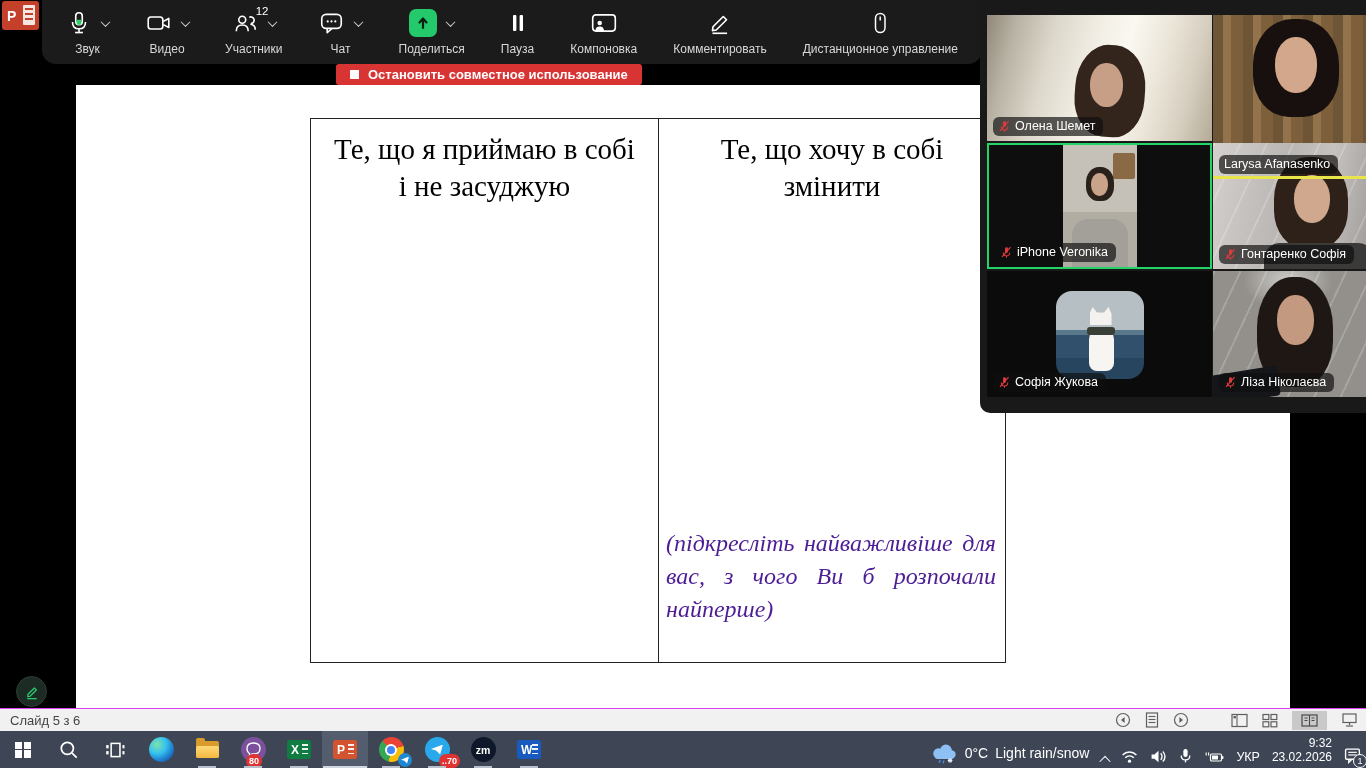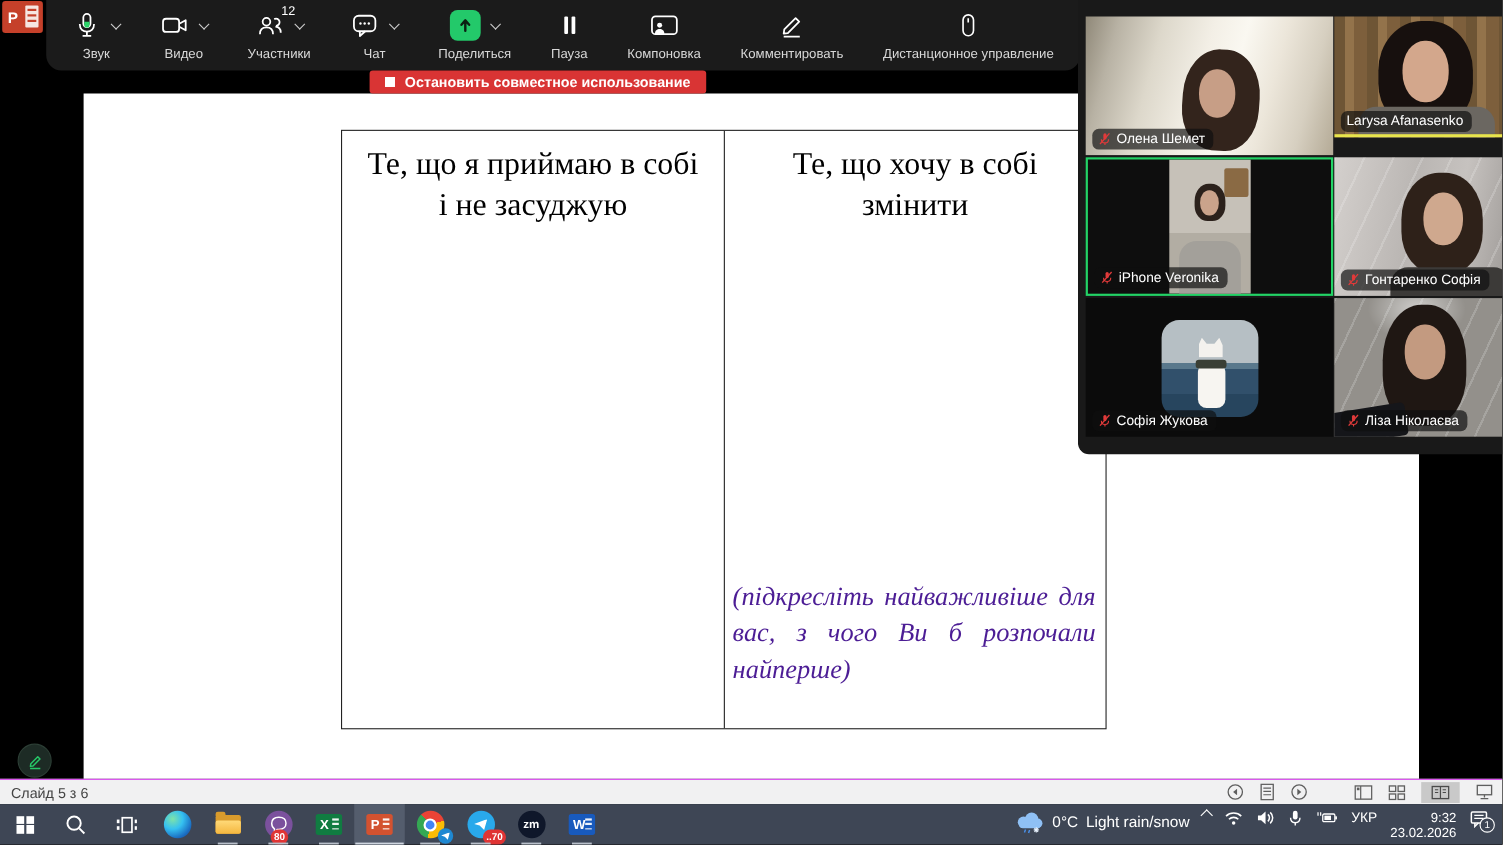--- a/index.html
+++ b/index.html
@@ -40,21 +40,21 @@
   .banner-green { width:327px; height:21px; background:#1fc554; border-radius:3px; display:flex; align-items:center; justify-content:space-between; padding:0 9px; color:#062d14; font-size:13px; font-weight:bold; }
   .shield { width:13px; height:13px; background:#0a5a28; border-radius:50%; color:#063517; font-size:9px; font-weight:bold; display:flex; align-items:center; justify-content:center; }
   .banner-red { height:21px; background:#d93434; border-radius:3px; display:flex; align-items:center; gap:9px; padding:8px 14px; color:#fff; font-size:13px; font-weight:bold; }
   .stop-sq { width:9px; height:9px; border:2px solid #fff; background:#fff; }
 
   
   .vpanel { position:absolute; left:980px; top:0; width:386px; height:413px; background:#191919; border-radius:0 0 0 10px; overflow:hidden; z-index:5; }
   .tile { position:absolute; overflow:hidden; background:#262626; }
   .ntag { position:absolute; left:6px; bottom:5px; display:flex; align-items:center; gap:4px; background:rgba(15,15,15,.68); border-radius:6px; padding:2px 8px 3px 5px; color:#fff; font-size:12.5px; white-space:nowrap; z-index:3; }
   .t-olena   { left:7px;   top:15px;  width:225px; height:126px; background:linear-gradient(105deg,#8f8878 0%,#b8b2a4 12%,#ddd8cb 28%,#f3efe6 46%,#faf8f1 58%,#ece6da 72%,#d6cfc0 86%,#b4aa96 100%); }
-  .t-larysa  { left:233px; top:15px;  width:153px; height:110px; background:repeating-linear-gradient(90deg,#6e5535 0 10px,#93734b 10px 18px,#7d5f3c 18px 30px); }
+  .t-larysa  { left:233px; top:15px;  width:153px; height:164px; background:repeating-linear-gradient(90deg,#6e5535 0 10px,#93734b 10px 18px,#7d5f3c 18px 30px); }
   .t-veronika{ left:7px;   top:143px; width:225px; height:126px; background:#0e0e0e; border:2px solid #23d366; }
   .t-hontarenko { left:233px; top:143px; width:153px; height:126px; background:linear-gradient(100deg,#d4d0cd,#bab6b3 45%,#c6c2bf 70%,#a19d9a); }
   .t-zhukova { left:7px;   top:271px; width:225px; height:126px; background:#0b0b0b; }
   .t-liza    { left:233px; top:271px; width:153px; height:126px; background:#93908b; }
   .t-hontarenko::after, .t-liza::after { content:""; position:absolute; inset:0; background:repeating-linear-gradient(115deg,rgba(255,255,255,.18) 0 2px,transparent 2px 24px); }
   .speak-line { position:absolute; left:0; right:0; bottom:0; height:3px; background:#e8e44c; z-index:2; }
   .head { position:absolute; border-radius:46% 46% 42% 42%; }
   .face { position:absolute; border-radius:48%; }
   .torso { position:absolute; border-radius:16px 16px 0 0; }
   .v-strip { position:absolute; left:50%; transform:translateX(-50%); top:0; bottom:0; width:74px; background:linear-gradient(#c6c1b8 0 55%,#b2ada3 55% 100%); }
@@ -91,21 +91,21 @@
   .xl-ic { background:#107c41; }
   .pp-ic { background:#d35230; }
   .wd-ic { background:#185abd; }
   .chrome-ic { width:25px; height:25px; background:conic-gradient(from -45deg, #ea4335 0 33%, #fbbc05 33% 66%, #34a853 66% 100%); }
   .chrome-ic::before { content:""; position:absolute; left:6.5px; top:6.5px; width:12px; height:12px; background:#fff; border-radius:50%; }
   .chrome-ic::after { content:""; position:absolute; left:8.5px; top:8.5px; width:8px; height:8px; background:#4285f4; border-radius:50%; }
   .overlay-badge { position:absolute; right:2px; bottom:1px; width:14px; height:14px; background:#1e88d2; border-radius:50%; z-index:2; display:flex; align-items:center; justify-content:center; }
   .plane { width:8px; height:7px; background:#fff; clip-path:polygon(0 45%,100% 0,76% 100%,42% 60%); }
   .tg-ic { width:25px; height:25px; background:#29a9eb; display:flex; align-items:center; justify-content:center; }
   .zm-ic { width:25px; height:25px; background:#0f172a; display:flex; align-items:center; justify-content:center; color:#fff; font-weight:bold; font-size:10.5px; }
-  .tray { margin-left:auto; display:flex; align-items:flex-start; gap:12px; padding-right:12px; color:#fff; }
+  .tray { margin-left:auto; display:flex; align-items:flex-end; gap:12px; padding-right:4px; color:#fff; }
   .tray .txt { font-size:14px; }
   .chev-up { width:8px; height:8px; border-left:1.7px solid #fff; border-top:1.7px solid #fff; transform:rotate(45deg) translate(1px,1px); }
   .clock { text-align:right; font-size:12px; line-height:14px; }
   .lang { font-size:12.5px; }
   .notif { position:relative; display:flex; align-items:center; }
   .notif .badge1 { position:absolute; right:-5px; bottom:-4px; width:14px; height:14px; border-radius:50%; background:#3e4655; border:1.5px solid #fff; color:#fff; font-size:9px; display:flex; align-items:center; justify-content:center; }
   .weather { display:flex; align-items:center; gap:7px; }
 </style>
 </head>
 <body>

